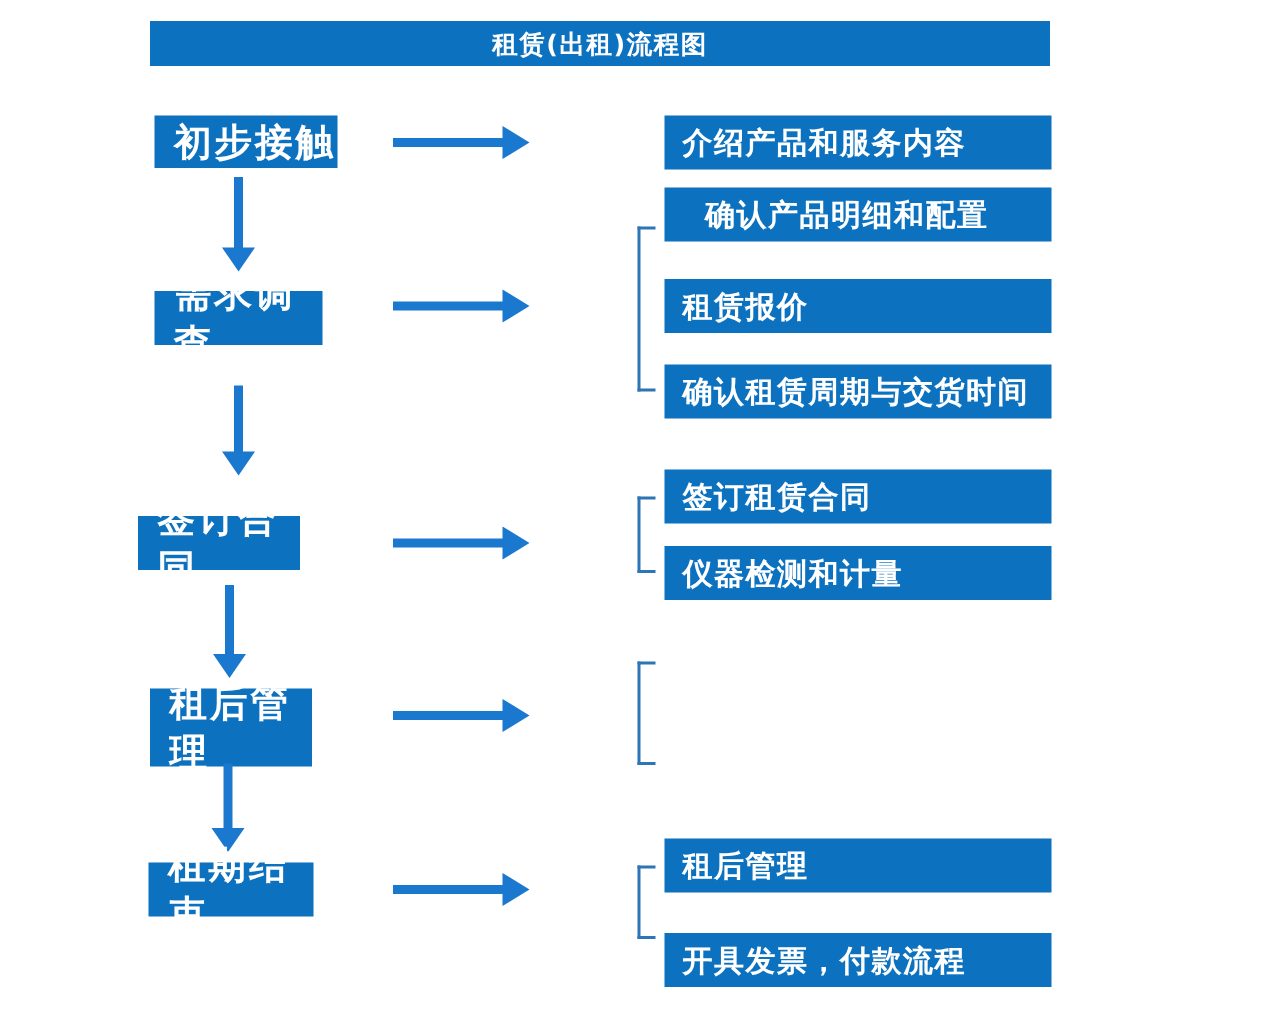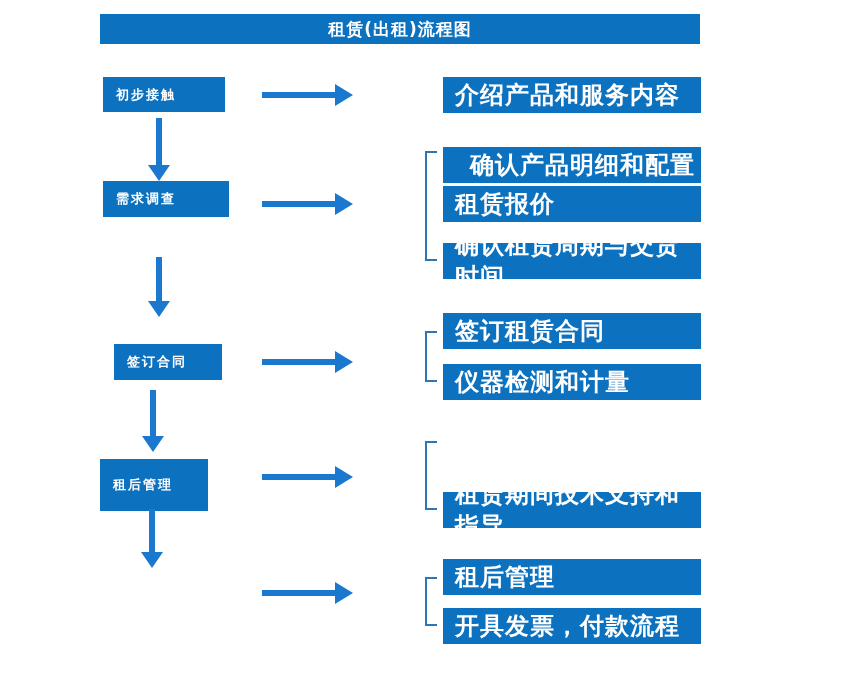--- a/index.html
+++ b/index.html
@@ -19,28 +19,28 @@
   .title-bar{
     position:absolute;left:100px;top:14px;width:600px;height:30px;
     background:var(--box);color:var(--text);
     display:flex;align-items:center;justify-content:center;
     font-size:17px;font-weight:bold;letter-spacing:1px;
   }
 
   .step-box{
     position:absolute;background:var(--box);color:var(--text);
     display:flex;align-items:center;
-    font-size:13px;font-weight:bold;letter-spacing:2px;
+    font-size:25px;font-weight:bold;letter-spacing:2px;
     padding-left:13px;
   }
   .out-box{
     position:absolute;background:var(--box);color:var(--text);
     width:258px;height:36px;left:443px;
     display:flex;align-items:center;
-    font-size:24px;font-weight:bold;letter-spacing:1px;
+    font-size:20px;font-weight:bold;letter-spacing:1px;
     padding-left:12px;
   }
 
   
   .h-arrow{position:absolute;width:91px;height:22px;}
   .h-arrow .shaft{position:absolute;left:0;top:8px;height:6px;right:17px;background:var(--arrow);}
   .h-arrow .head{
     position:absolute;right:0;top:0;width:0;height:0;
     border-top:11px solid transparent;border-bottom:11px solid transparent;
     border-left:18px solid var(--arrow);
@@ -75,63 +75,63 @@
     <div class="shaft"></div>
     <div class="head"></div>
   </div>
   <div class="out-box" style="top:77px;">介绍产品和服务内容</div>
 
   <div class="v-arrow" style="left:148px;top:118px;height:63px;">
     <div class="shaft"></div>
     <div class="head"></div>
   </div>
 
-  <div class="step-box" style="left:103px;top:181px;width:126px;height:36px;">需求调查</div>
+  <div class="step-box" style="left:103px;top:194px;width:112px;height:36px;">需求调查</div>
   <div class="h-arrow" style="left:262px;top:193px;">
     <div class="shaft"></div>
     <div class="head"></div>
   </div>
   <div class="bracket" style="left:425px;top:151px;height:110px;"></div>
-  <div class="out-box" style="top:147px;padding-left:27px;">确认产品明细和配置</div>
+  <div class="out-box" style="top:125px;padding-left:27px;">确认产品明细和配置</div>
   <div class="out-box" style="top:243px;">确认租赁周期与交货时间</div>
   <div class="out-box" style="top:186px;">租赁报价</div>
 
   <div class="v-arrow" style="left:148px;top:257px;height:60px;">
     <div class="shaft"></div>
     <div class="head"></div>
   </div>
 
-  <div class="step-box" style="left:114px;top:344px;width:108px;height:36px;">签订合同</div>
+  <div class="step-box" style="left:92px;top:344px;width:108px;height:36px;">签订合同</div>
   <div class="h-arrow" style="left:262px;top:351px;">
     <div class="shaft"></div>
     <div class="head"></div>
   </div>
   <div class="bracket" style="left:425px;top:331px;height:51px;"></div>
   <div class="out-box" style="top:364px;">仪器检测和计量</div>
   <div class="out-box" style="top:313px;">签订租赁合同</div>
 
   <div class="v-arrow" style="left:142px;top:390px;height:62px;">
     <div class="shaft"></div>
     <div class="head"></div>
   </div>
 
   <div class="step-box" style="left:100px;top:459px;width:108px;height:52px;">租后管理</div>
   <div class="h-arrow" style="left:262px;top:466px;">
     <div class="shaft"></div>
     <div class="head"></div>
   </div>
   <div class="bracket" style="left:425px;top:441px;height:69px;"></div>
-  <div class="out-box" style="top:492px;">租赁期间技术支持和指导</div>
 
   <div class="v-arrow" style="left:141px;top:509px;height:59px;">
     <div class="shaft"></div>
     <div class="head"></div>
   </div>
 
+  <div class="step-box" style="left:99px;top:575px;width:110px;height:36px;">租期结束</div>
   <div class="h-arrow" style="left:262px;top:582px;">
     <div class="shaft"></div>
     <div class="head"></div>
   </div>
   <div class="bracket" style="left:425px;top:577px;height:49px;"></div>
   <div class="out-box" style="top:559px;">租后管理</div>
-  <div class="out-box" style="top:608px;">开具发票，付款流程</div>
+  <div class="out-box" style="top:622px;">开具发票，付款流程</div>
 
 </div>
 
 </body></html>

